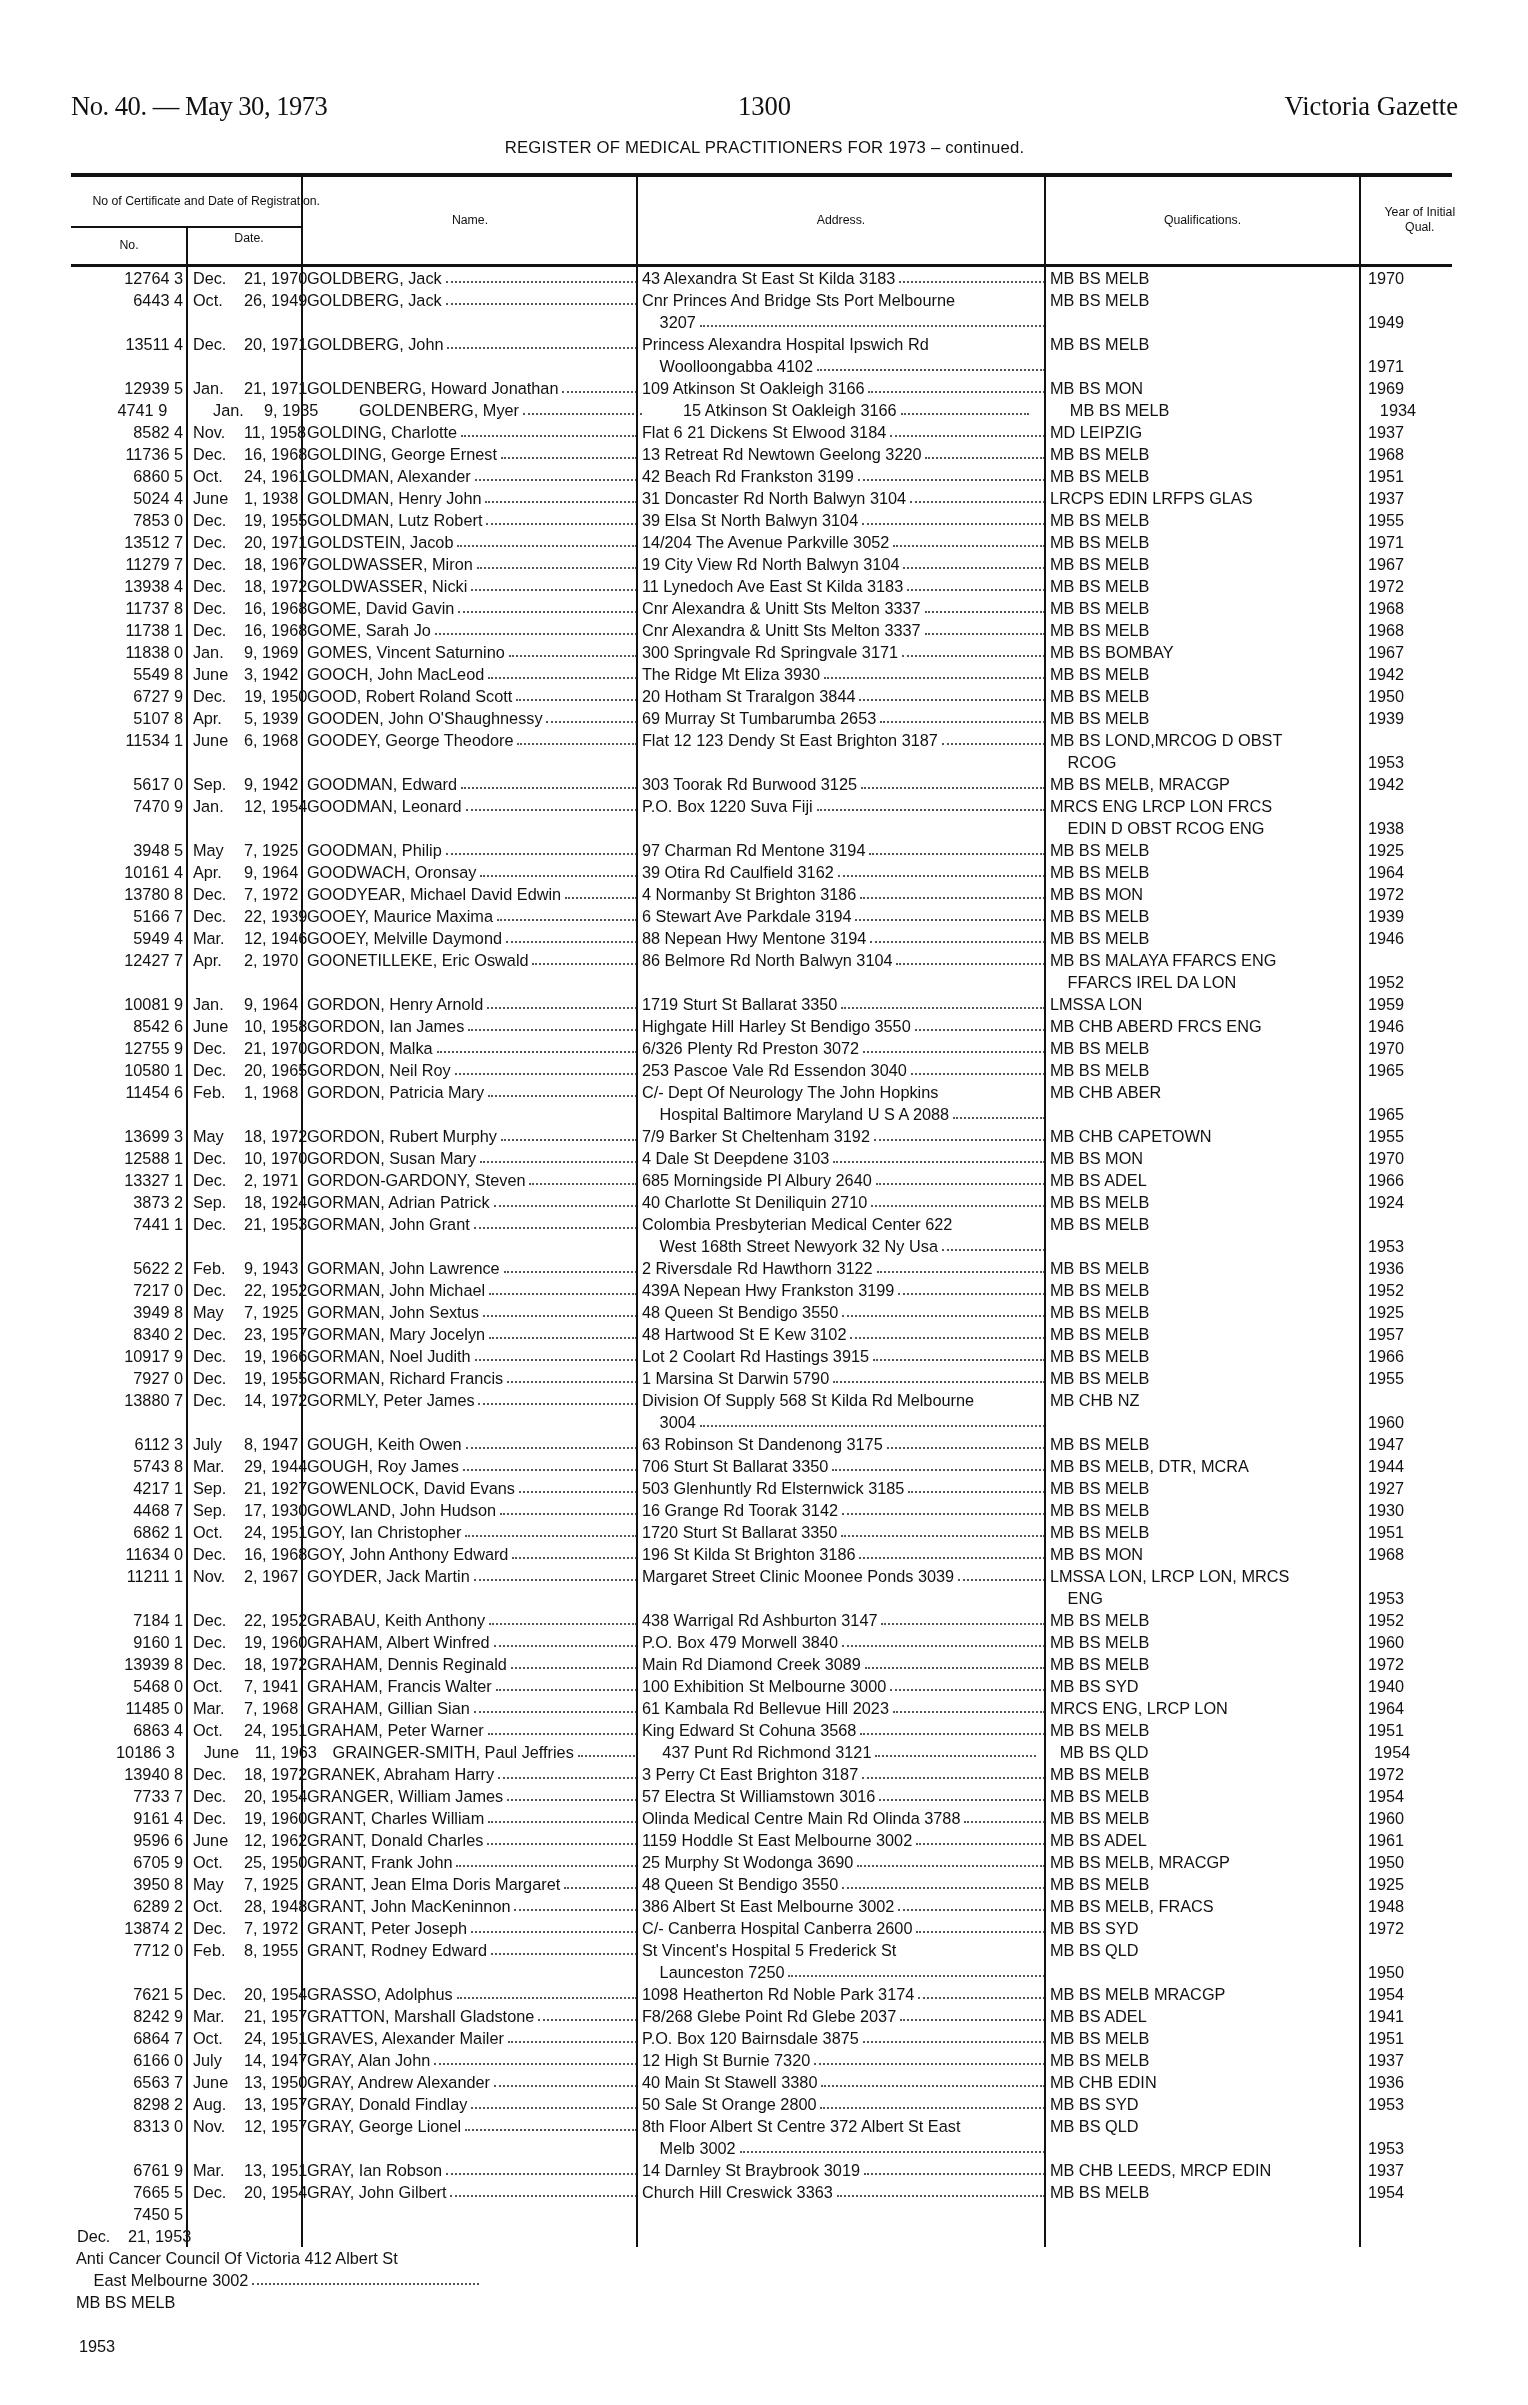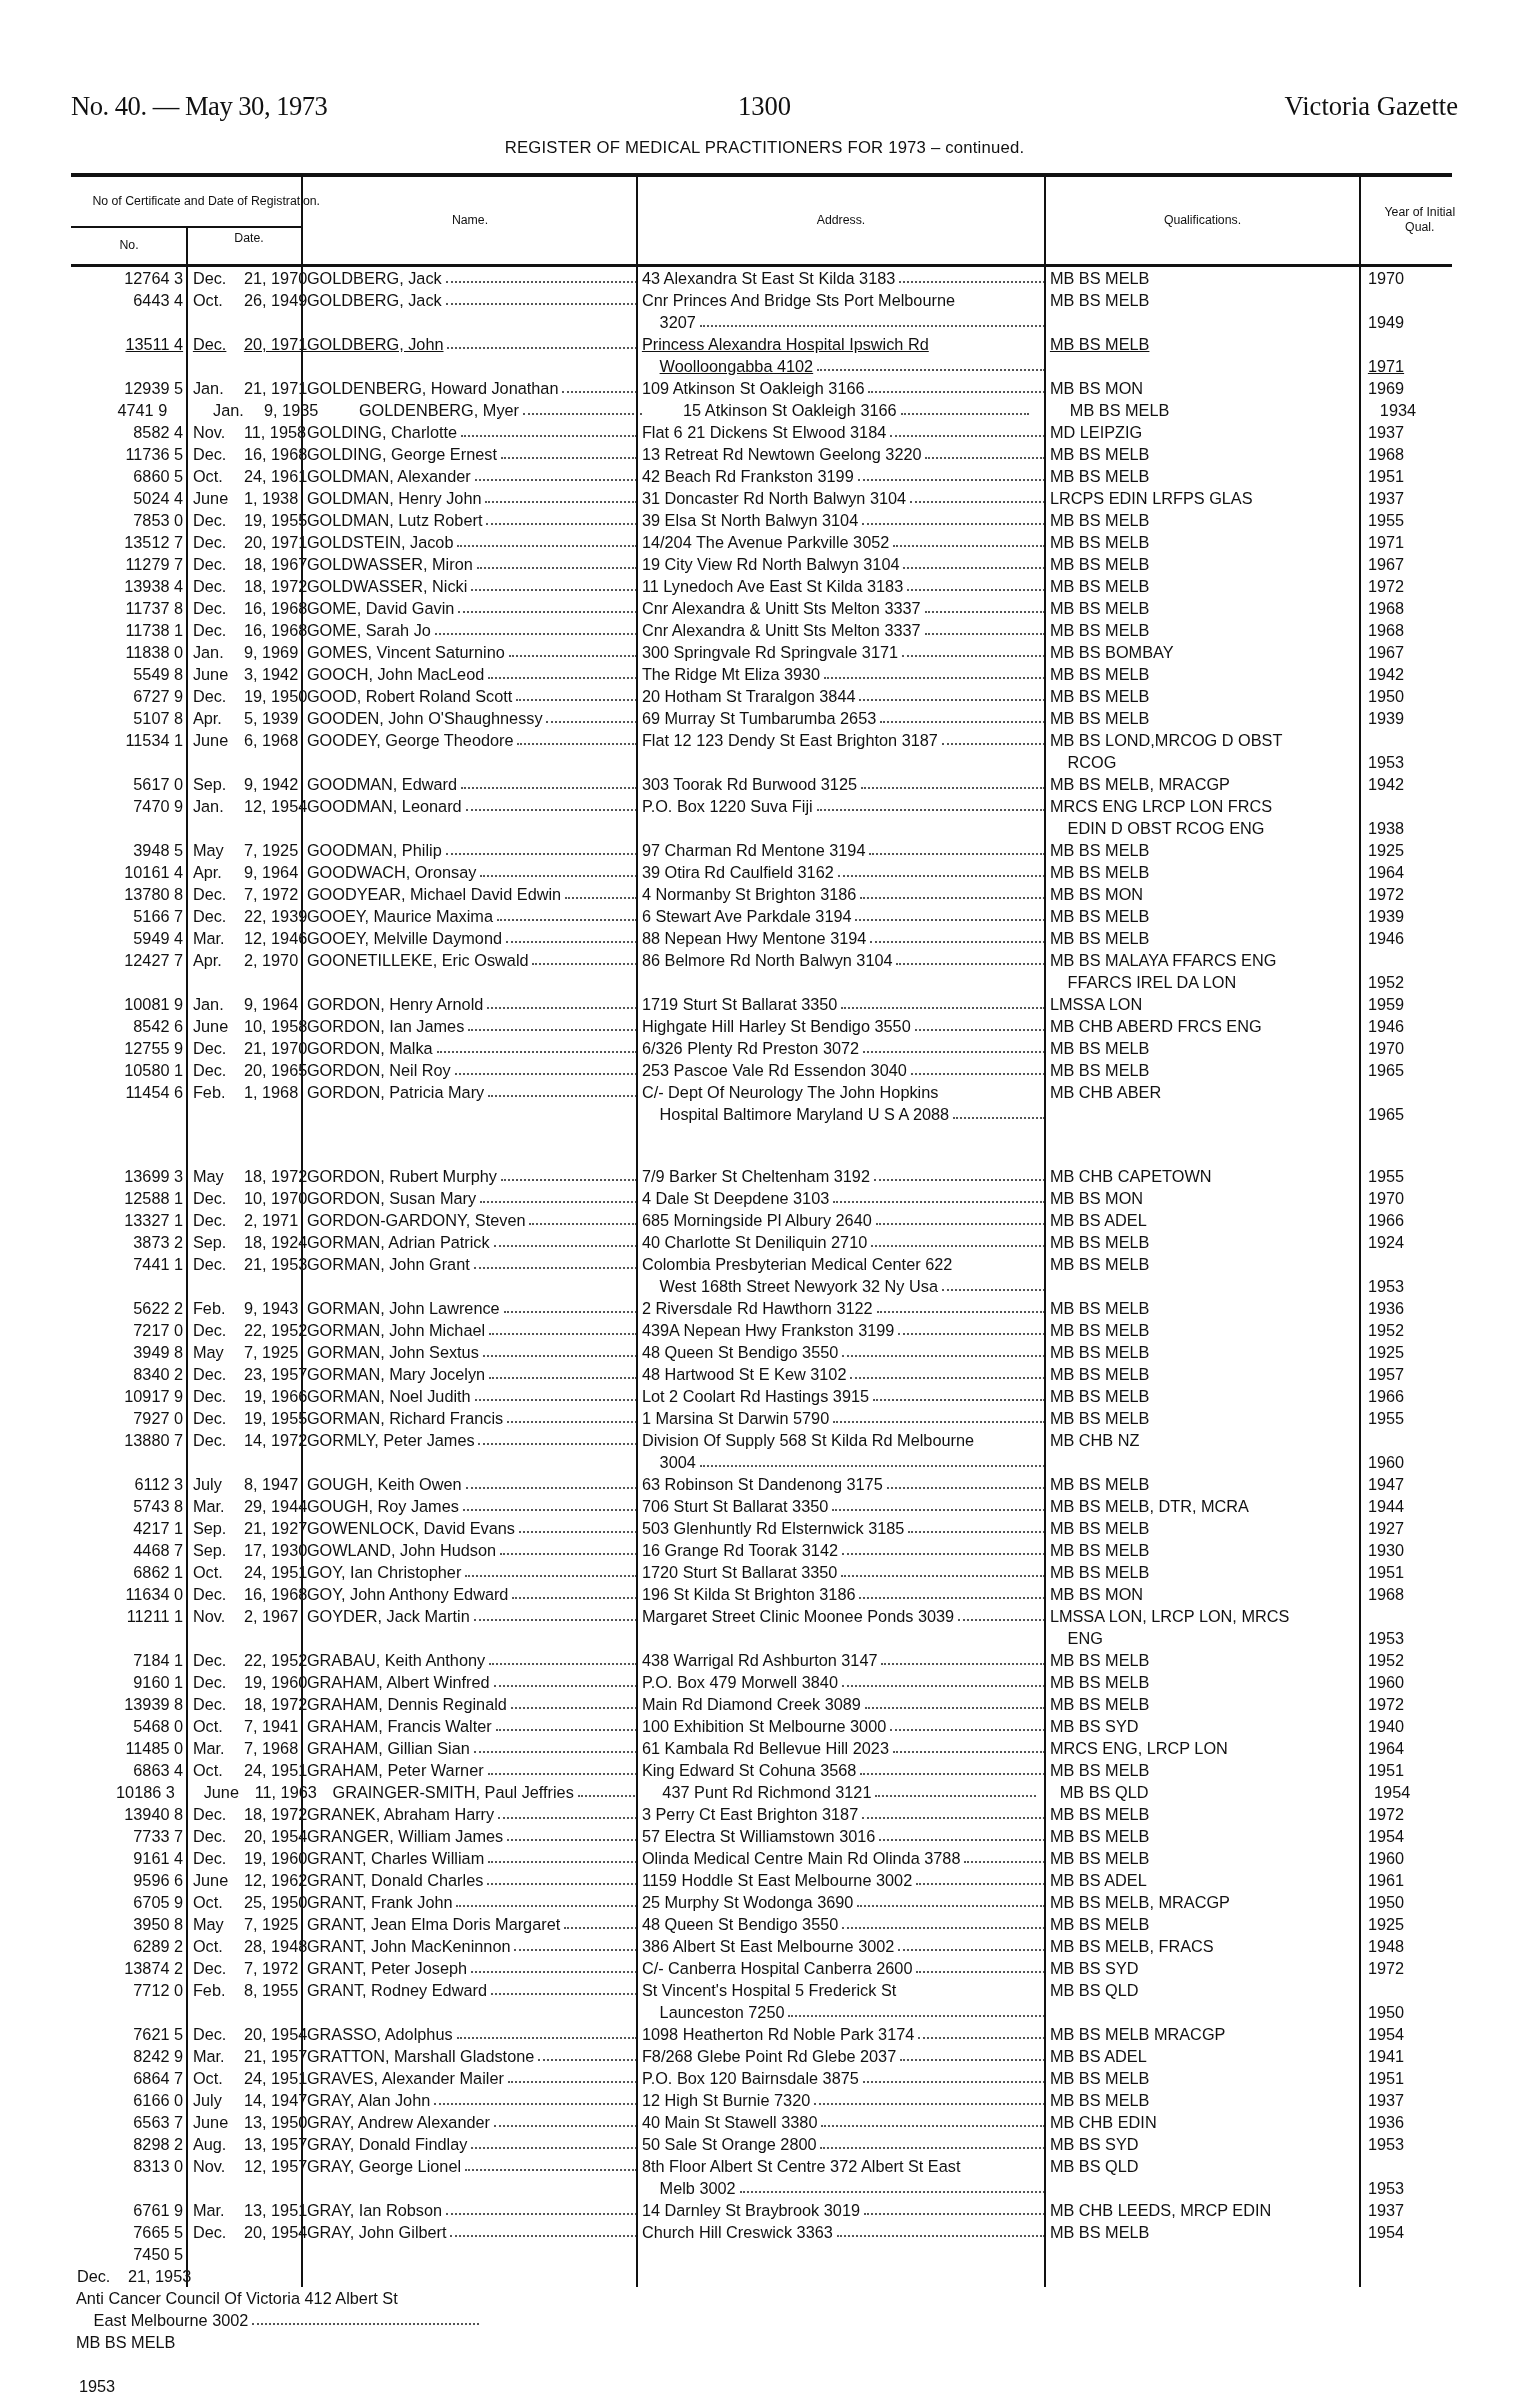--- a/index.html
+++ b/index.html
@@ -123,21 +123,21 @@
           </div>
         </div>
         <div class="c-qual stack">
           <div class="">MB BS MELB</div>
         </div>
         <div class="c-year stack">
           <div></div>
           <div class="">1949</div>
         </div>
       </div>
-      <div class="row" style="height: 44px; text-decoration: underline;">
+      <div class="row" style="height: 44px;">
         <div class="c-no">13511 4</div>
         <div class="c-date">
           <div class="m">Dec.</div>
           <div class="d">20, 1971</div>
         </div>
         <div class="c-name">
           <div class="dots">
             <div class="t">GOLDBERG, John</div>
             <span class="f"></span>
           </div>
@@ -915,21 +915,21 @@
           </div>
         </div>
         <div class="c-qual stack">
           <div class="">MB CHB ABER</div>
         </div>
         <div class="c-year stack">
           <div></div>
           <div class="">1965</div>
         </div>
       </div>
-      <div class="row" style="height: 22px; margin-top: 40px;">
+      <div class="row" style="height: 22px;">
         <div class="c-no">13699 3</div>
         <div class="c-date">
           <div class="m">May</div>
           <div class="d">18, 1972</div>
         </div>
         <div class="c-name">
           <div class="dots">
             <div class="t">GORDON, Rubert Murphy</div>
             <span class="f"></span>
           </div>

